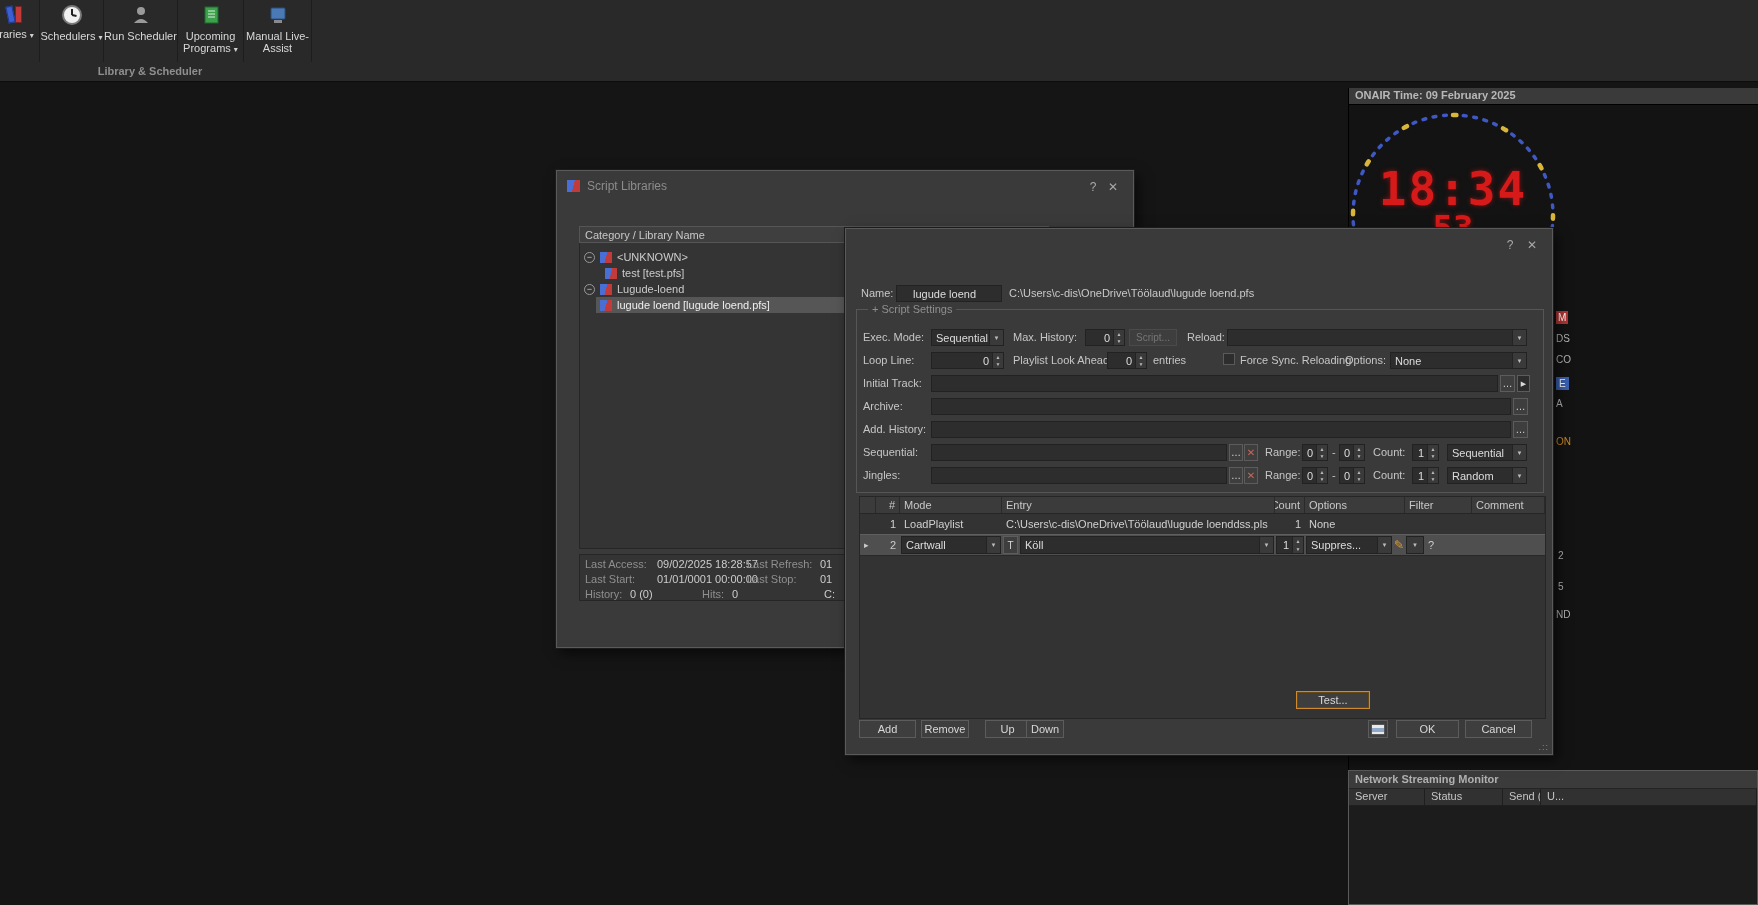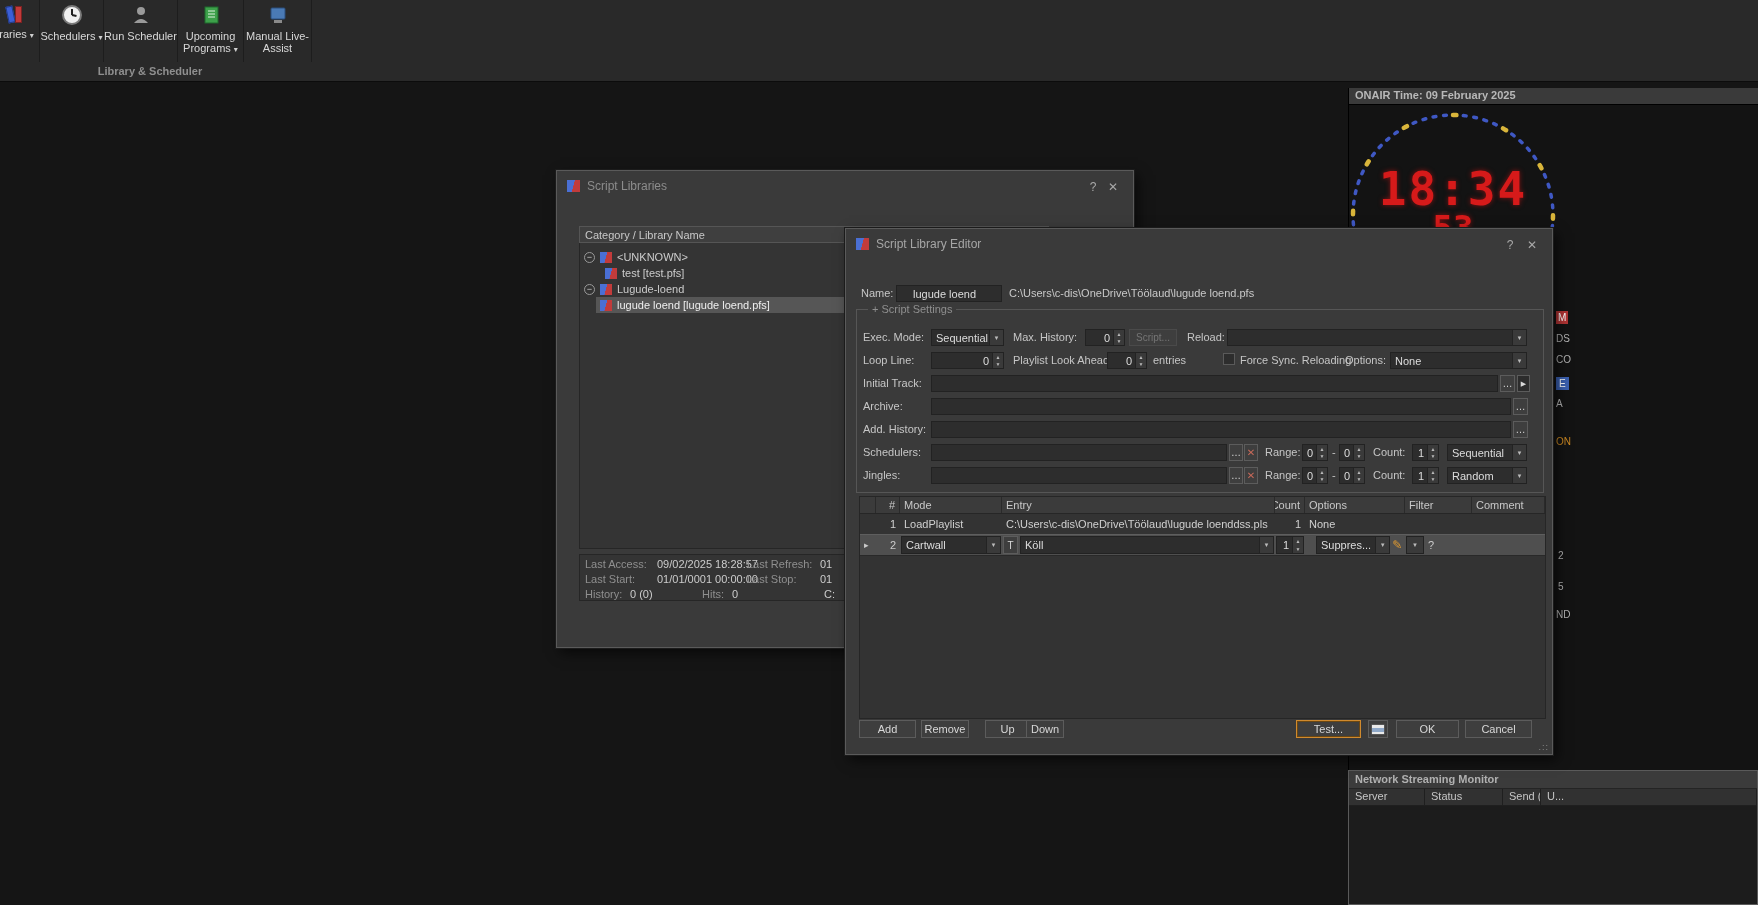--- a/index.html
+++ b/index.html
@@ -234,24 +234,20 @@
         <span class="dim" style="left:5px">History:</span>
         <span style="left:50px">0 (0)</span>
         <span class="dim" style="left:122px">Hits:</span>
         <span style="left:152px">0</span>
         <span style="left:244px">C:</span>
       </div>
     </div>
   </div>
 
   <div class="dialog" style="left:845px;top:228px;width:708px;height:527px;z-index:6">
-    <div class="titlebar">
-      <span class="bk"></span>
-      <span class="title-text" style="color:#a6a6a6">Script Library Editor</span>
-    </div>
     <div class="tb-btn" style="right:34px">?</div>
     <div class="tb-btn" style="right:12px">✕</div>
 
     <span class="lab abs" style="left:15px;top:58px">Name:</span>
     <div class="field abs" style="left:50px;top:56px;width:106px">
         <span>lugude loend</span>
       </div>
     <span class="lab abs" style="left:163px;top:58px;color:#c9c9c9">C:\Users\c-dis\OneDrive\Töölaud\lugude loend.pfs</span>
 
     <div class="abs" style="left:10px;top:80px;width:688px;height:184px;border:1px solid #565656"></div>
@@ -322,21 +318,21 @@
       </div>
 
     <span class="lab abs" style="left:17px;top:194px">Add. History:</span>
     <div class="field abs" style="left:85px;top:192px;width:580px">
         <span></span>
       </div>
     <div class="btn sm abs" style="left:667px;top:192px;width:15px">
         <span>…</span>
       </div>
 
-    <span class="lab abs" style="left:17px;top:217px">Schedulers:</span>
+    <span class="lab abs" style="left:17px;top:217px">Sequential:</span>
     <div class="field abs" style="left:85px;top:215px;width:296px">
         <span></span>
       </div>
     <div class="btn sm abs" style="left:383px;top:215px;width:14px">
         <span>…</span>
       </div>
     <div class="btn sm abs" style="left:398px;top:215px;width:14px">
         <span style="color:#c96a5a">✕</span>
       </div>
     <span class="lab abs" style="left:419px;top:217px">Range:</span>
@@ -448,21 +444,21 @@
         </div>
         <div class="td c3" style="padding:0 1px">
           <div class="spin" style="width:100%;height:18px">
             <span class="spin-val">1</span>
               <span class="spin-btns">
                 <i>▲</i>
                 <i>▼</i>
               </span>
           </div>
         </div>
-        <div class="td c4" style="padding:0 11px;gap:2px">
+        <div class="td c4" style="padding:0 1px;gap:2px">
           <div class="combo" style="flex:1;height:18px">
             <span class="combo-val">Suppres...</span>
               <span class="combo-arrow">▼</span>
           </div>
           <span style="color:#e09a30;font-size:12px">✎</span>
         </div>
         <div class="td c5" style="padding:0 1px;gap:4px">
           <div class="combo" style="width:18px;height:18px">
             <span class="combo-arrow" style="border:none;width:100%">▼</span>
           </div>
@@ -470,21 +466,21 @@
         </div>
         <div class="td c6"></div>
       </div>
       <div style="flex:1;background:#333333"></div>
     </div>
 
     <div class="btn abs" style="left:13px;top:491px;width:57px">Add</div>
     <div class="btn abs" style="left:75px;top:491px;width:48px">Remove</div>
     <div class="btn abs" style="left:139px;top:491px;width:45px">Up</div>
     <div class="btn abs" style="left:180px;top:491px;width:38px">Down</div>
-    <div class="btn test abs" style="left:450px;top:491px;width:65px">Test...</div>
+    <div class="btn test abs" style="left:450px;top:462px;width:74px">Test...</div>
     <div class="btn abs" style="left:522px;top:491px;width:20px">
         <span class="printer-icon"></span>
       </div>
     <div class="btn abs" style="left:550px;top:491px;width:63px">OK</div>
     <div class="btn abs" style="left:619px;top:491px;width:67px">Cancel</div>
     <span class="grip">.::</span>
   </div>
 
 </div>
 

